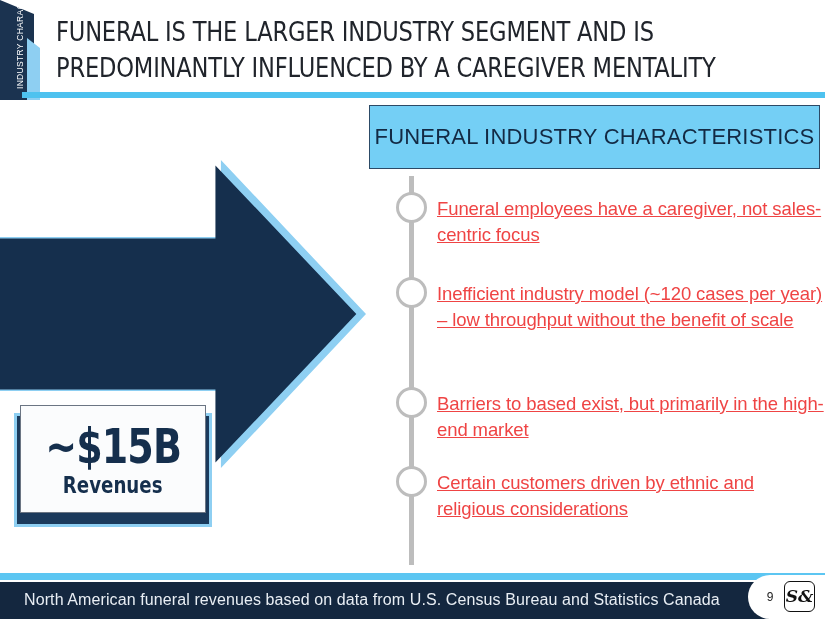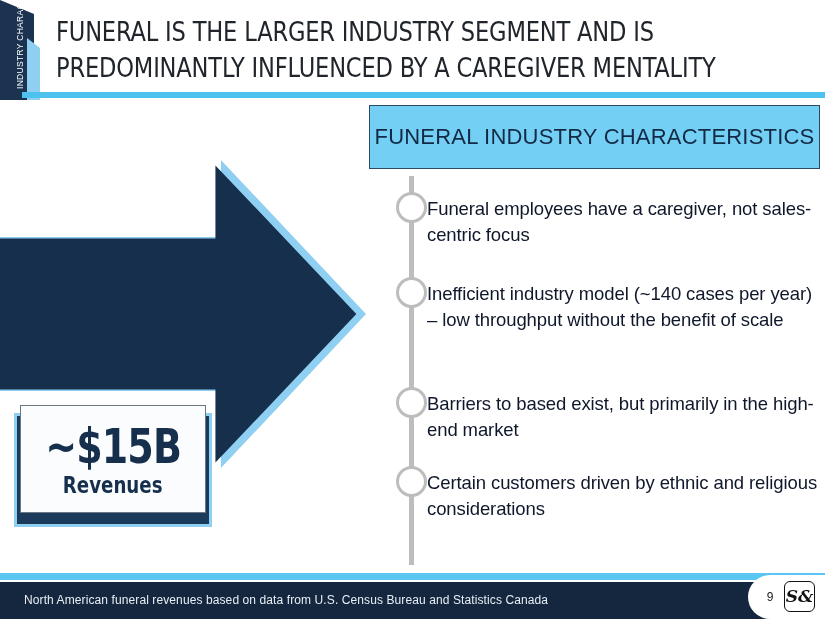--- a/index.html
+++ b/index.html
@@ -109,24 +109,26 @@
   .bullet-marker {
     width: 31px; height: 31px;
     border-radius: 50%;
     border: 3px solid #bdbdbd;
     background: #ffffff;
     box-sizing: border-box;
     flex: 0 0 auto;
     margin-top: -4px;
   }
   .bullet-text {
-    color: #0f172a;
+    margin-left: 10px;
+    color: #ef4444;
     font-size: 18.5px;
     line-height: 26px;
     letter-spacing: -0.1px;
+    text-decoration: underline;
   }
 
   
   #funeral-arrow {
     position: absolute;
     left: -6px; top: 160px;
     width: 372px; height: 308px;
   }
   #funeral-arrow .arrow-shape {
     position: absolute;
@@ -208,21 +210,21 @@
   #footer-bar {
     position: absolute;
     left: 0; top: 582px;
     width: 825px; height: 37px;
     background: #14273f;
   }
   #footer-note {
     position: absolute;
     left: 24px; top: 593px;
     color: #e9eef4;
-    font-size: 12px;
+    font-size: 16px;
     line-height: 14px;
     letter-spacing: 0.1px;
   }
   #footer-pill {
     position: absolute;
     left: 748px; top: 575px;
     width: 77px; height: 44px;
     background: #ffffff;
     border-top-left-radius: 22px;
     border-bottom-left-radius: 22px;
@@ -285,21 +287,21 @@
 
 <div id="timeline-line"></div>
 
 <div class="bullet-row" style="top:196px;">
   <div class="bullet-marker"></div>
   <div class="bullet-text">Funeral employees have a caregiver, not sales-centric focus</div>
 </div>
 
 <div class="bullet-row" style="top:281px;">
   <div class="bullet-marker"></div>
-  <div class="bullet-text">Inefficient industry model (~140 cases per year) – low throughput without the benefit of scale</div>
+  <div class="bullet-text">Inefficient industry model (~120 cases per year) – low throughput without the benefit of scale</div>
 </div>
 
 <div class="bullet-row" style="top:391px;">
   <div class="bullet-marker"></div>
   <div class="bullet-text">Barriers to based exist, but primarily in the high-end market</div>
 </div>
 
 <div class="bullet-row" style="top:470px;">
   <div class="bullet-marker"></div>
   <div class="bullet-text">Certain customers driven by ethnic and religious considerations</div>

